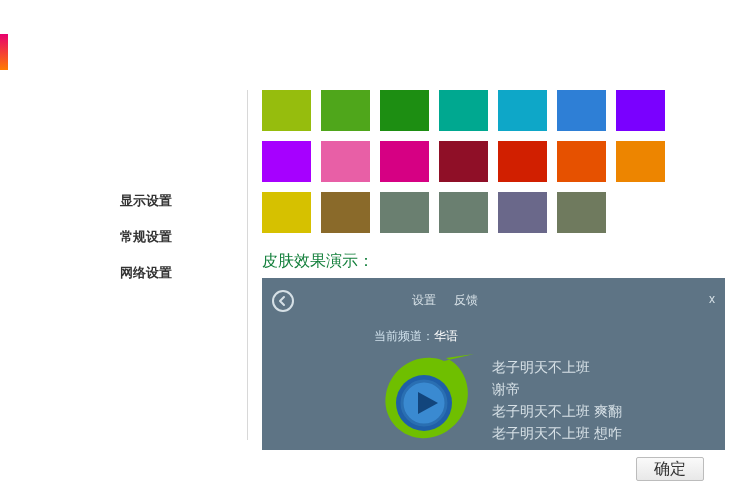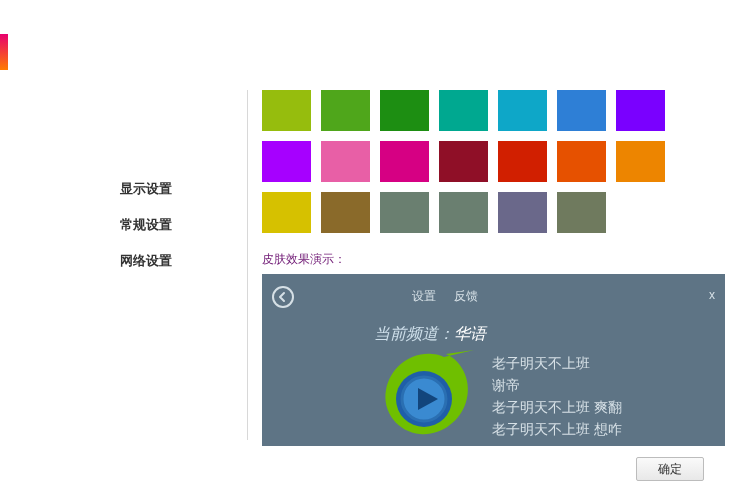--- a/index.html
+++ b/index.html
@@ -16,21 +16,21 @@
   position: absolute;
   left: 0;
   top: 34px;
   width: 8px;
   height: 36px;
   background: linear-gradient(to bottom, #e8006f, #ff7b00);
 }
 .sidebar {
   position: absolute;
   left: 120px;
-  top: 180px;
+  top: 192px;
   width: 100px;
 }
 .sidebar-item {
   font-size: 13px;
   color: #333;
   margin-bottom: 18px;
   font-weight: bold;
   cursor: pointer;
 }
 .divider {
@@ -50,22 +50,22 @@
   display: flex;
   gap: 10px;
   margin-bottom: 10px;
 }
 .swatch {
   width: 49px;
   height: 41px;
   cursor: pointer;
 }
 .preview-label {
-  font-size: 12px;
-  color: #701a75;
+  font-size: 16px;
+  color: #15803d;
   margin-top: 18px;
   margin-bottom: 6px;
 }
 .preview {
   width: 463px;
   height: 172px;
   background: #5e7485;
   position: relative;
   color: #d6e0e6;
 }
@@ -102,22 +102,21 @@
   right: 10px;
   top: 4px;
   font-size: 12px;
   color: #d6e0e6;
   cursor: pointer;
 }
 .channel {
   position: absolute;
   top: 50px;
   left: 112px;
-  font-size: 16px;
-  font-style: italic;
+  font-size: 12px;
 }
 .channel .lbl { color: #cfe0eb; }
 .channel .val { color: #fff; }
 .player {
   position: absolute;
   left: 114px;
   top: 70px;
   width: 100px;
   height: 100px;
 }
@@ -136,21 +135,21 @@
   bottom: 20px;
   display: flex;
   gap: 10px;
 }
 .btn {
   width: 68px;
   height: 24px;
   background: linear-gradient(#fafafa, #e8e8e8);
   border: 1px solid #bcbcbc;
   border-radius: 2px;
-  font-size: 12px;
+  font-size: 16px;
   color: #333;
   cursor: pointer;
   display: flex;
   align-items: center;
   justify-content: center;
 }
 </style>
 </head>
 <body>
 

